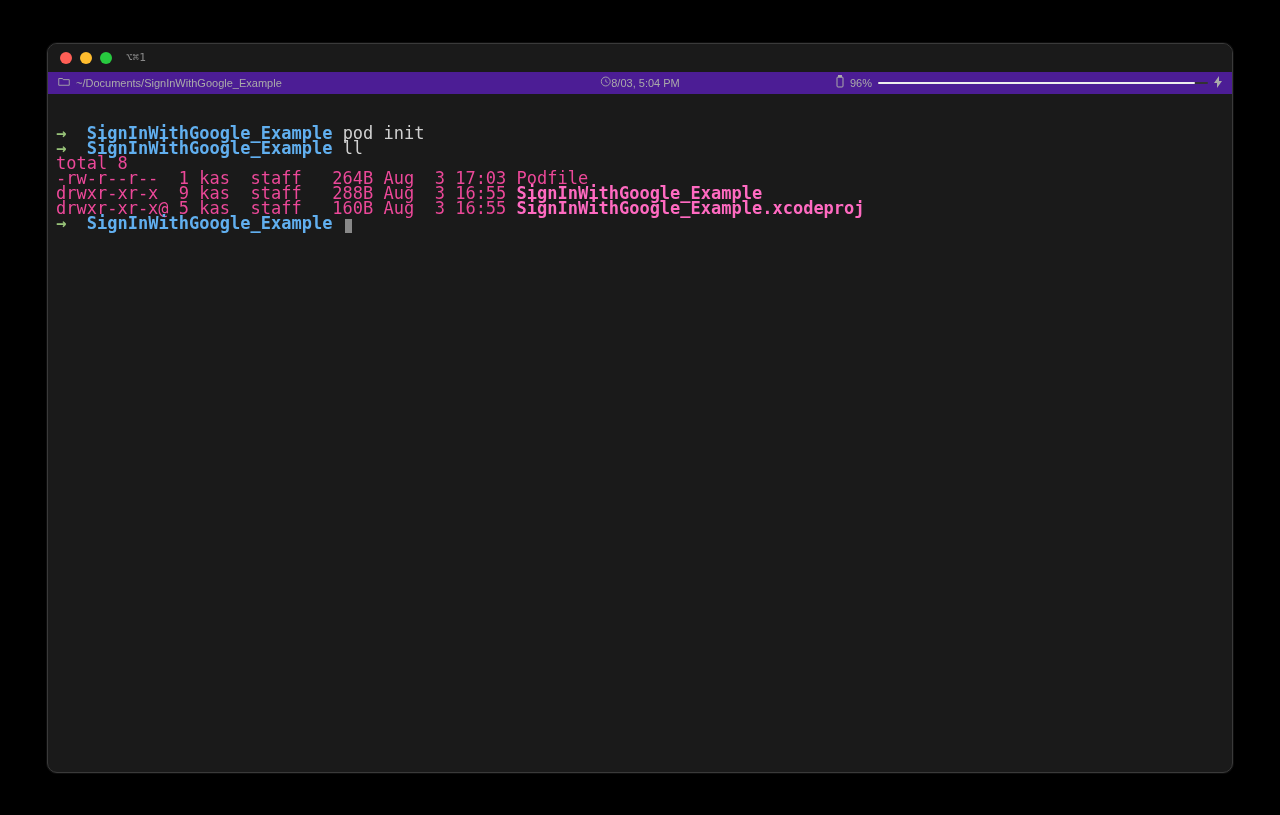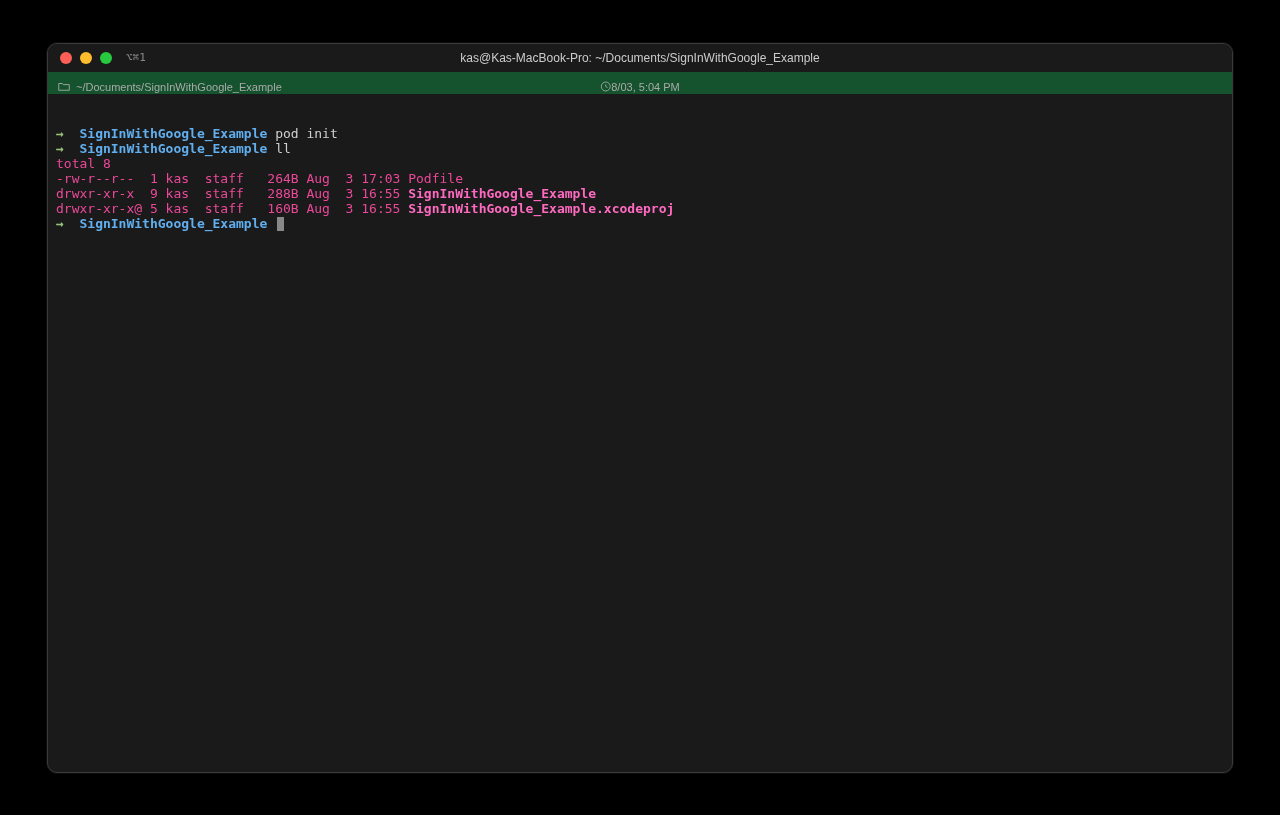--- a/index.html
+++ b/index.html
@@ -76,23 +76,23 @@
       position: absolute;
       left: 50%;
       transform: translateX(-50%);
       color: #ccc;
       font-size: 12px;
       font-family: -apple-system, "Helvetica Neue", sans-serif;
     }
     
     .status-bar {
       height: 22px;
-      background: #14532d;
-      display: flex;
-      align-items: flex-end;
+      background: #4c1d95;
+      display: flex;
+      align-items: center;
       padding: 0 10px;
       color: #aaa;
       font-size: 11px;
       position: relative;
       font-family: -apple-system, "Helvetica Neue", sans-serif;
     }
     
     .status-left {
       display: flex;
       align-items: center;
@@ -124,21 +124,21 @@
     
     .battery-fill {
       height: 100%;
       background: #eee;
       border-radius: 1px;
       width: 96%;
     }
     
     .terminal-content {
       padding: 2px 8px;
-      font-size: 13px;
+      font-size: 17px;
       line-height: 15px;
       color: #d0d0d0;
       font-family: "SF Mono", "Menlo", "Monaco", monospace;
       white-space: pre;
     }
     
     .prompt-arrow {
       color: #98c379;
       font-weight: bold;
     }
@@ -199,39 +199,55 @@
 
 <div class="terminal-window">
 
   <div class="titlebar">
     <div class="traffic-lights">
       <div class="traffic-light close"></div>
       <div class="traffic-light minimize"></div>
       <div class="traffic-light zoom"></div>
     </div>
     <div class="tab-info">⌥⌘1</div>
-    <div class="window-title">kas@Kas-MacBook-Pro: ~/Documents/SignInWithGoogle_Example</div>
   </div>
 
   <div class="status-bar">
     <div class="status-left">
       <span class="icon-folder">
         <svg width="12" height="11" viewBox="0 0 16 14" fill="none" stroke="#aaa" stroke-width="1.2">
           <path d="M1 3 L1 12 L15 12 L15 4.5 L7 4.5 L6 3 Z"></path>
         </svg>
       </span>
       <span>~/Documents/SignInWithGoogle_Example</span>
     </div>
     <div class="status-center">
       <span class="icon-clock">
         <svg width="11" height="11" viewBox="0 0 16 16" fill="none" stroke="#aaa" stroke-width="1.3">
           <circle cx="8" cy="8" r="6.5"></circle>
           <path d="M8 5 L8 8 L10.5 9.5"></path>
         </svg>
       </span>
       <span>8/03, 5:04 PM</span>
     </div>
+    <div class="status-right">
+      <span class="icon-battery">
+        <svg width="8" height="13" viewBox="0 0 8 13" fill="none" stroke="#aaa" stroke-width="1">
+          <rect x="1" y="2" width="6" height="10" rx="1"></rect>
+          <rect x="2.5" y="0.5" width="3" height="1.5" fill="#aaa"></rect>
+        </svg>
+      </span>
+      <span>96%</span>
+      <div class="battery-bar">
+        <div class="battery-fill"></div>
+      </div>
+      <span class="lightning">
+        <svg width="8" height="12" viewBox="0 0 8 12" fill="#aaa">
+          <path d="M5 0 L0 7 L3 7 L3 12 L8 5 L5 5 Z"></path>
+        </svg>
+      </span>
+    </div>
   </div>
 
   <div class="terminal-content" id="terminal-lines">
   <span class="line"><span class="prompt-arrow">→</span>  <span class="prompt-path">SignInWithGoogle_Example</span> <span class="command">pod init</span></span><span class="line"><span class="prompt-arrow">→</span>  <span class="prompt-path">SignInWithGoogle_Example</span> <span class="command">ll</span></span><span class="line"><span class="plain">total 8</span></span><span class="line"><span class="plain">-rw-r--r--  1 kas  staff   264B Aug  3 17:03 </span><span class="plain">Podfile</span></span><span class="line"><span class="plain">drwxr-xr-x  9 kas  staff   288B Aug  3 16:55 </span><span class="dir-entry">SignInWithGoogle_Example</span></span><span class="line"><span class="plain">drwxr-xr-x@ 5 kas  staff   160B Aug  3 16:55 </span><span class="dir-entry">SignInWithGoogle_Example.xcodeproj</span></span><span class="line"><span class="prompt-arrow">→</span>  <span class="prompt-path">SignInWithGoogle_Example</span> <span class="command"></span><span class="cursor-block"></span></span></div>
 
 </div>
 
 </body></html>

